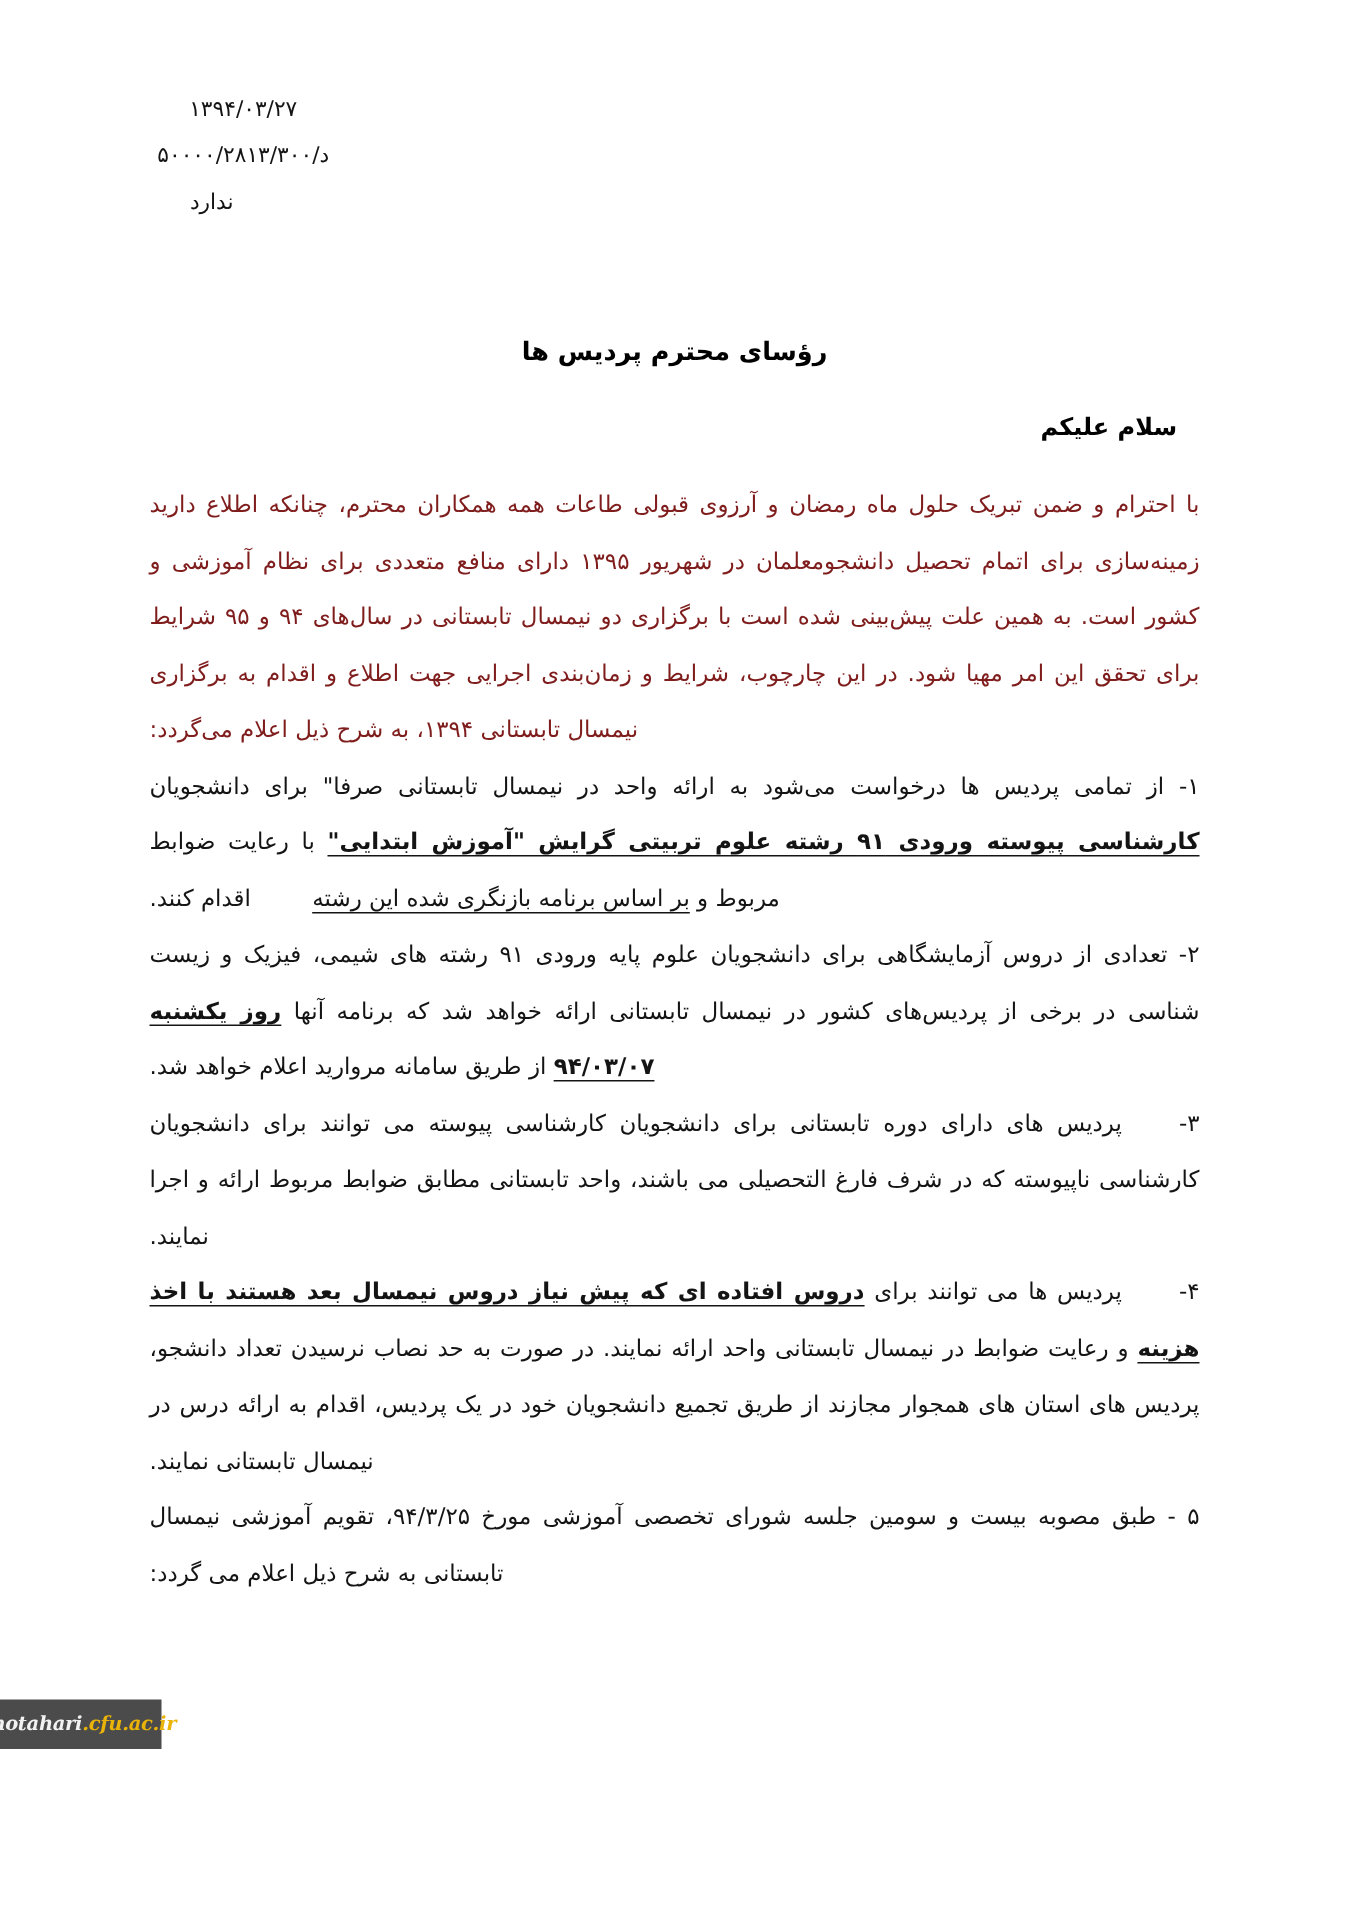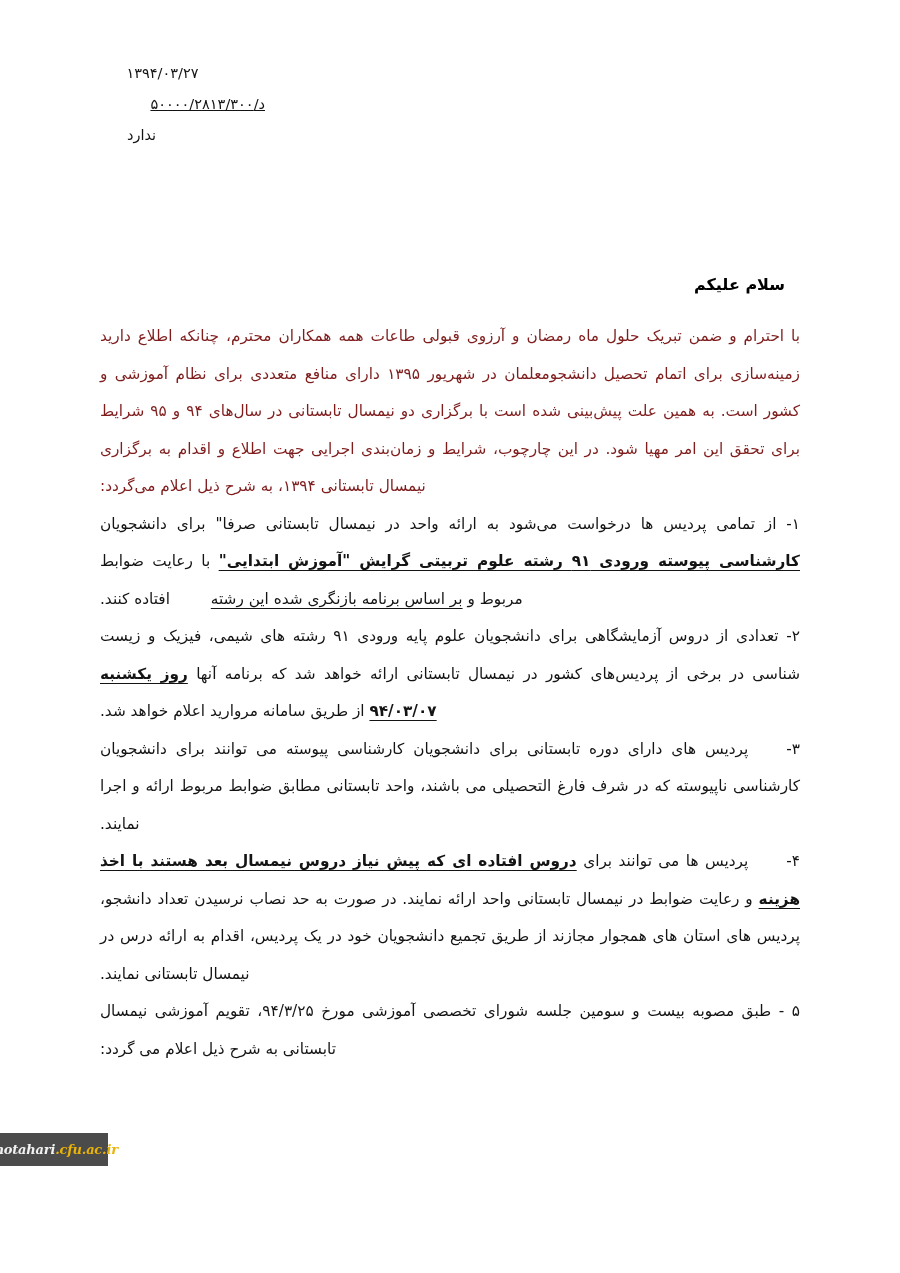--- a/index.html
+++ b/index.html
@@ -29,23 +29,22 @@
     direction: rtl;
   }
   .letter-head .hline {
     font-size: 14.5px;
     line-height: 31px;
     letter-spacing: 0.4px;
     white-space: nowrap;
     color: #141414;
   }
   .letter-head .hline.num {
-    text-align: right;
+    text-align: center;
     letter-spacing: 0.2px;
-    text-decoration: underline;
   }
   .letter-head .hline.attach {
     text-align: center;
     padding-right: 42px;
   }
 
   
   .addressee {
     position: absolute;
     top: 225px;
@@ -138,29 +137,30 @@
 <body>
 
 <div class="page">
 
   <div class="letter-head">
     <div class="hline date">۱۳۹۴/۰۳/۲۷</div>
     <div class="hline num">د/۵۰۰۰۰/۲۸۱۳/۳۰۰</div>
     <div class="hline attach">ندارد</div>
   </div>
 
+  <div class="addressee">رؤسای محترم پردیس ها</div>
   <div class="greeting">سلام علیکم</div>
 
   <div class="body-wrap">
 
     <p class="para">با احترام و ضمن تبریک حلول ماه رمضان و آرزوی قبولی طاعات همه همکاران محترم، چنانکه اطلاع دارید زمینه‌سازی برای اتمام تحصیل دانشجومعلمان در شهریور ۱۳۹۵ دارای منافع متعددی برای نظام آموزشی و کشور است. به همین علت پیش‌بینی شده است با برگزاری دو نیمسال تابستانی در سال‌های ۹۴ و ۹۵ شرایط برای تحقق این امر مهیا شود. در این چارچوب، شرایط و زمان‌بندی اجرایی جهت اطلاع و اقدام به برگزاری نیمسال تابستانی ۱۳۹۴، به شرح ذیل اعلام می‌گردد:</p>
 
     <p class="list-item">
       <span class="marker-inline">۱-</span>
-      <span>از تمامی پردیس ها درخواست می‌شود به ارائه واحد در نیمسال تابستانی صرفا" برای دانشجویان </span><b class="u">کارشناسی پیوسته  ورودی ۹۱ رشته علوم تربیتی گرایش "آموزش ابتدایی"</b><span> با رعایت ضوابط مربوط و </span><span class="u">بر اساس برنامه بازنگری شده این رشته</span><span> افتاده کنند.</span>
+      <span>از تمامی پردیس ها درخواست می‌شود به ارائه واحد در نیمسال تابستانی صرفا" برای دانشجویان </span><b class="u">کارشناسی پیوسته  ورودی ۹۱ رشته علوم تربیتی گرایش "آموزش ابتدایی"</b><span> با رعایت ضوابط مربوط و </span><span class="u">بر اساس برنامه بازنگری شده این رشته</span><span> اقدام کنند.</span>
     </p>
 
     <p class="list-item">
       <span class="marker-inline">۲-</span>
       <span>تعدادی از دروس آزمایشگاهی برای دانشجویان علوم پایه ورودی ۹۱ رشته های شیمی، فیزیک و زیست شناسی در برخی از پردیس‌های کشور در نیمسال تابستانی ارائه خواهد شد که برنامه آنها </span><b class="u">روز یکشنبه  ۹۴/۰۳/۰۷</b><span> از طریق سامانه مروارید اعلام خواهد شد.</span>
     </p>
 
     <p class="list-item">
       <span class="marker-inline">۳-</span><span class="gap-marker"></span><span>پردیس های دارای دوره تابستانی برای دانشجویان کارشناسی پیوسته می توانند برای دانشجویان کارشناسی ناپیوسته که در شرف فارغ التحصیلی می باشند،  واحد تابستانی مطابق ضوابط مربوط ارائه و اجرا نمایند.</span>
     </p>

